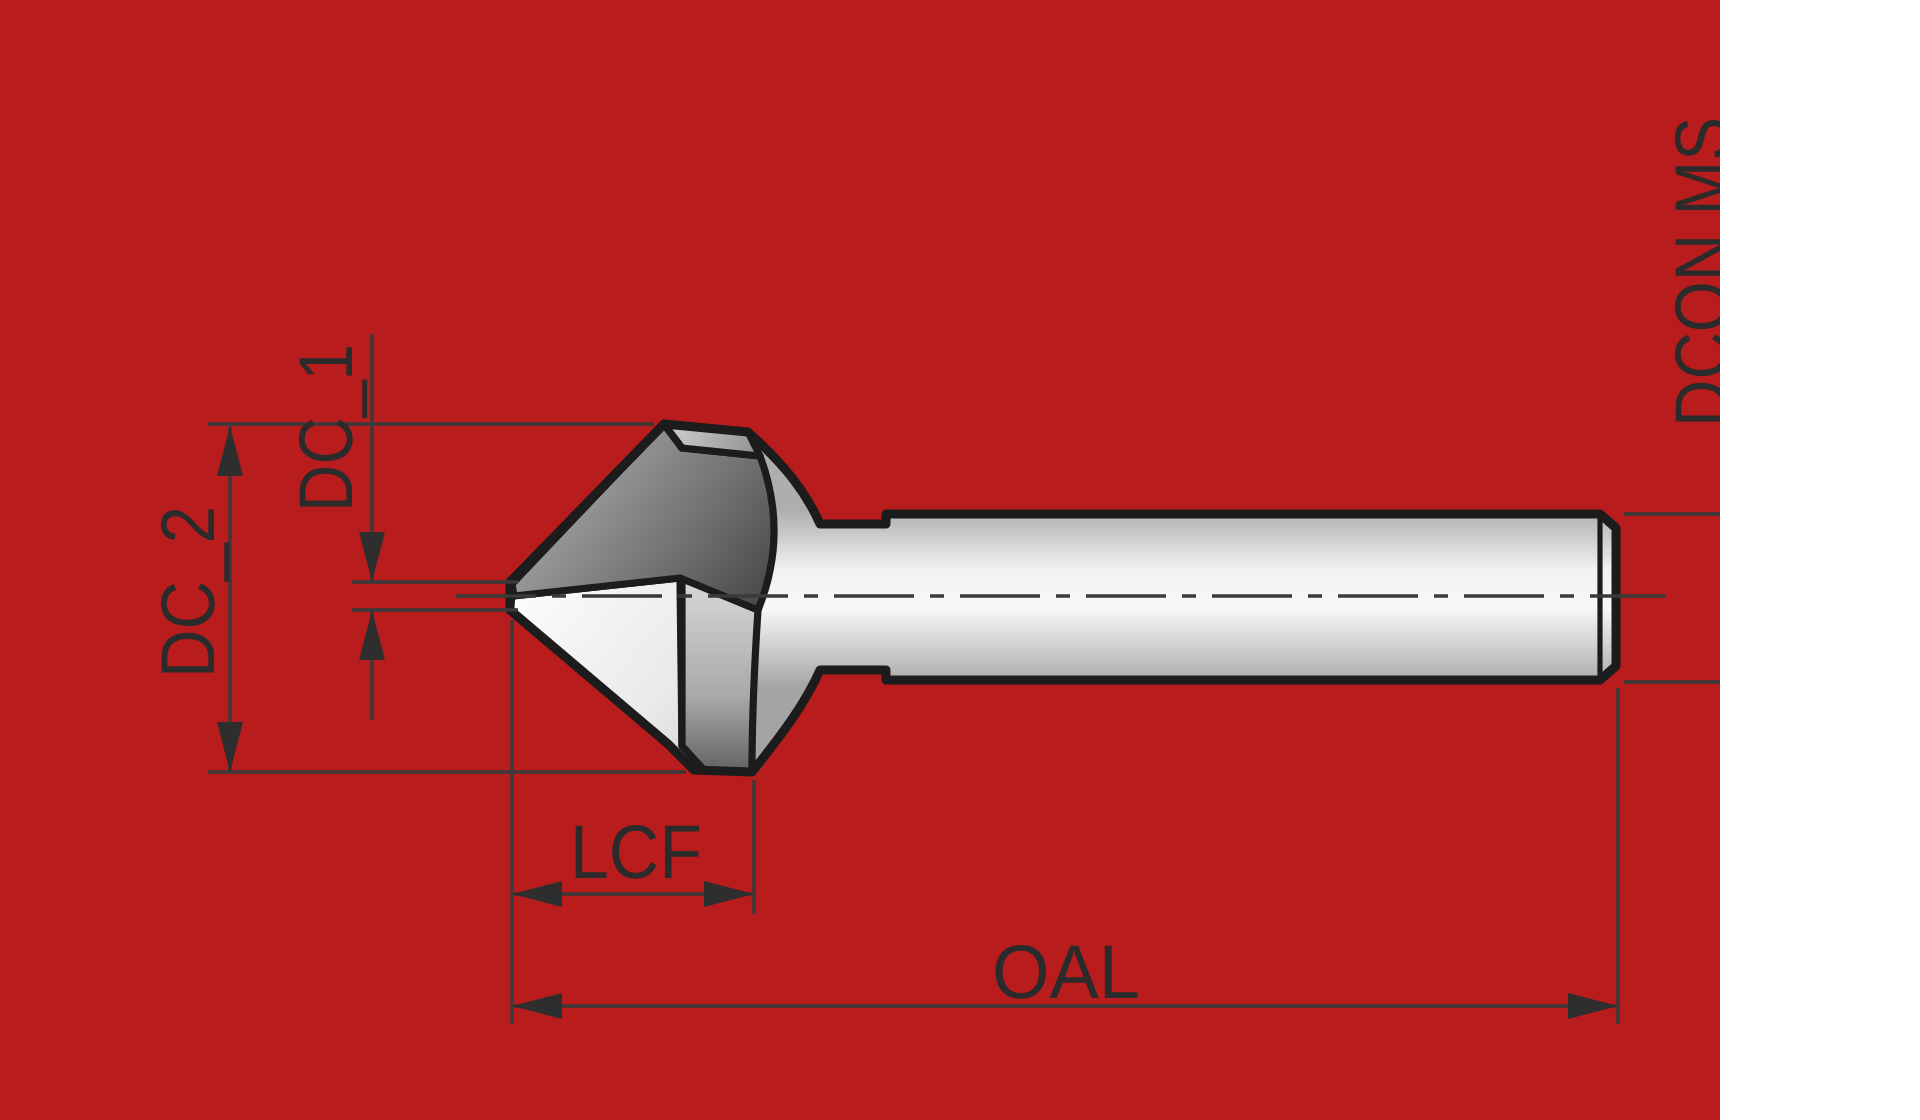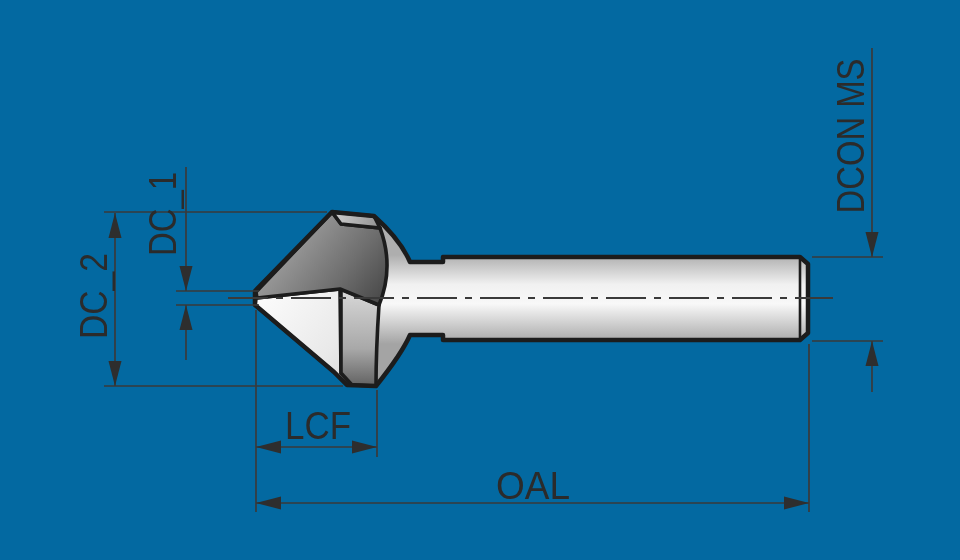--- a/index.html
+++ b/index.html
@@ -1,19 +1,19 @@
 <!DOCTYPE html>
 <html><head>
 <meta charset="utf-8">
 <style>
   html,body{margin:0;padding:0;background:#ffffff;}
   .canvas{
     position:relative;
-    width:960px;height:560px;
-    background:#0369a1;
+    width:860px;height:560px;
+    background:#b91c1c;
     overflow:hidden;
     font-family:"Liberation Sans", sans-serif;
   }
   svg{display:block;}
   text{
     font-family:"Liberation Sans", sans-serif;
     font-size:38px;
     fill:#2b2b2b;
   }
   .edge{stroke:#1c1c1c;fill:none;stroke-linejoin:round;stroke-linecap:round;}

